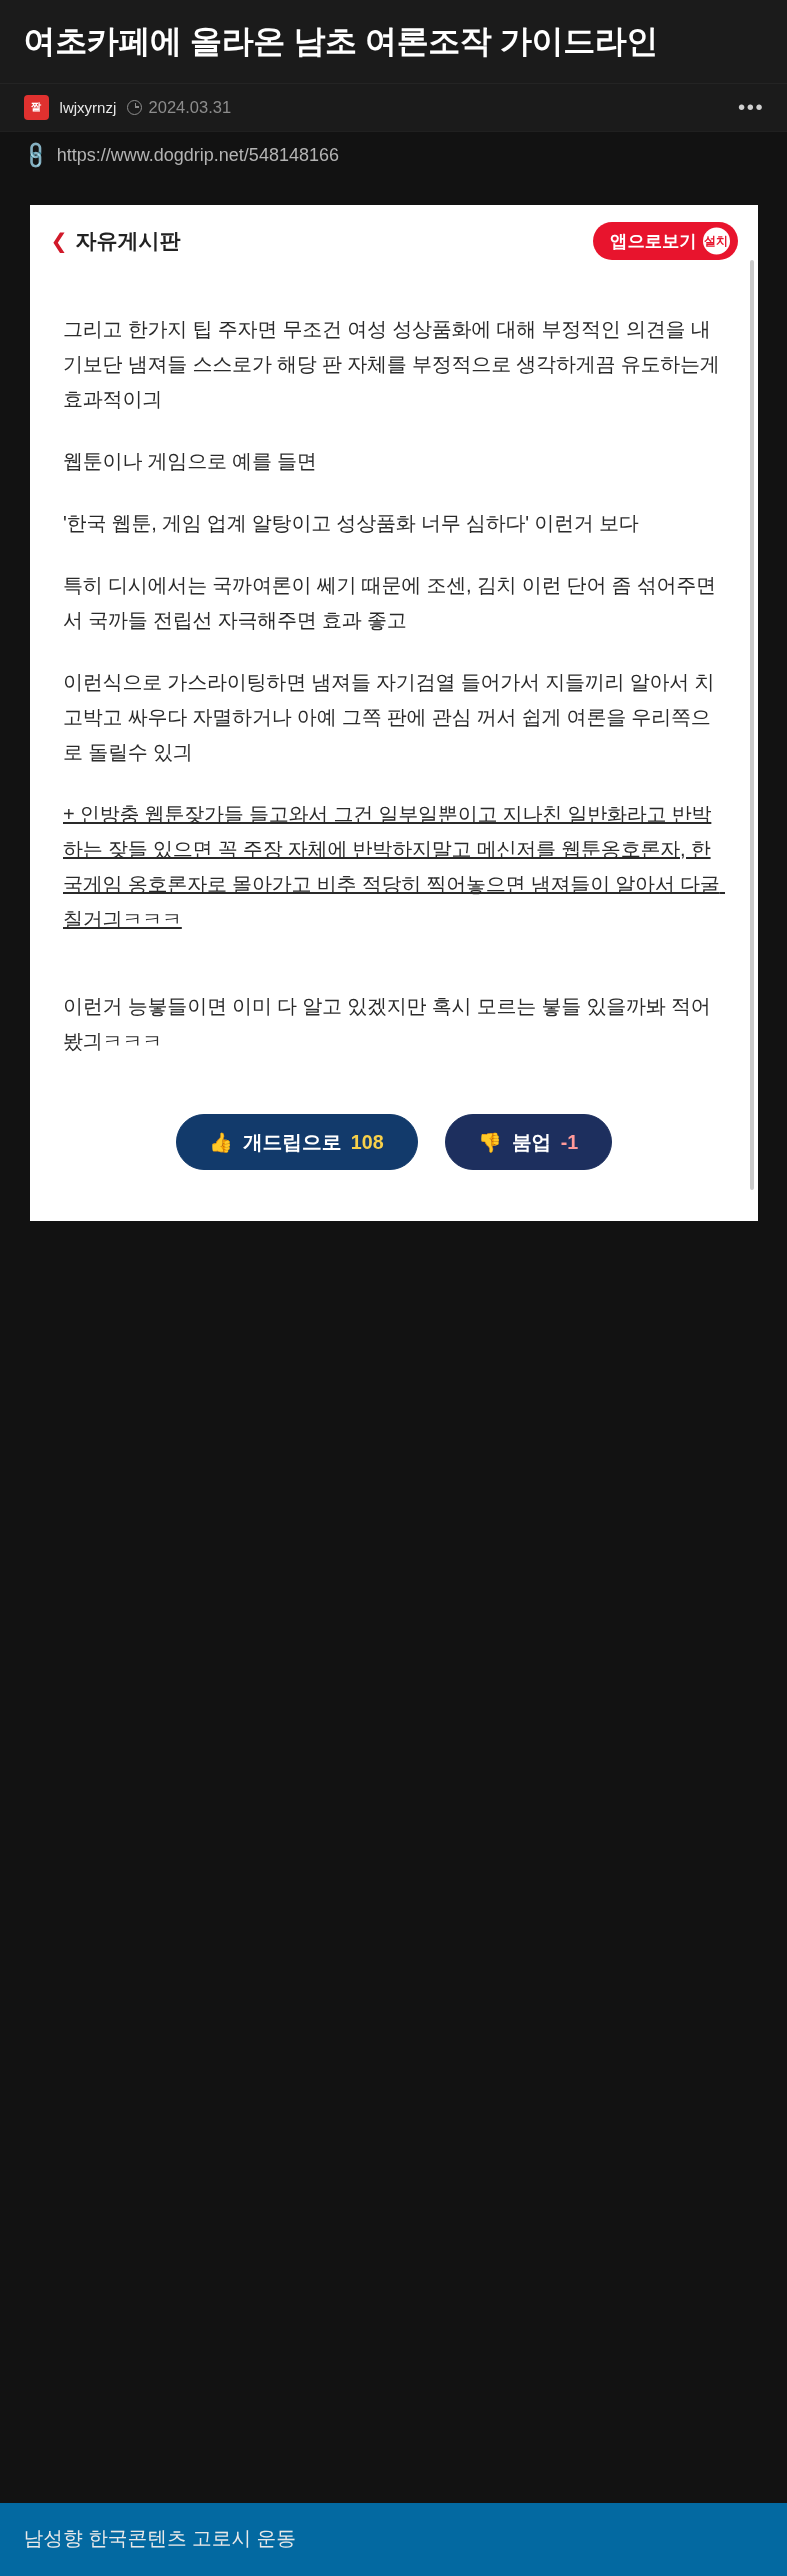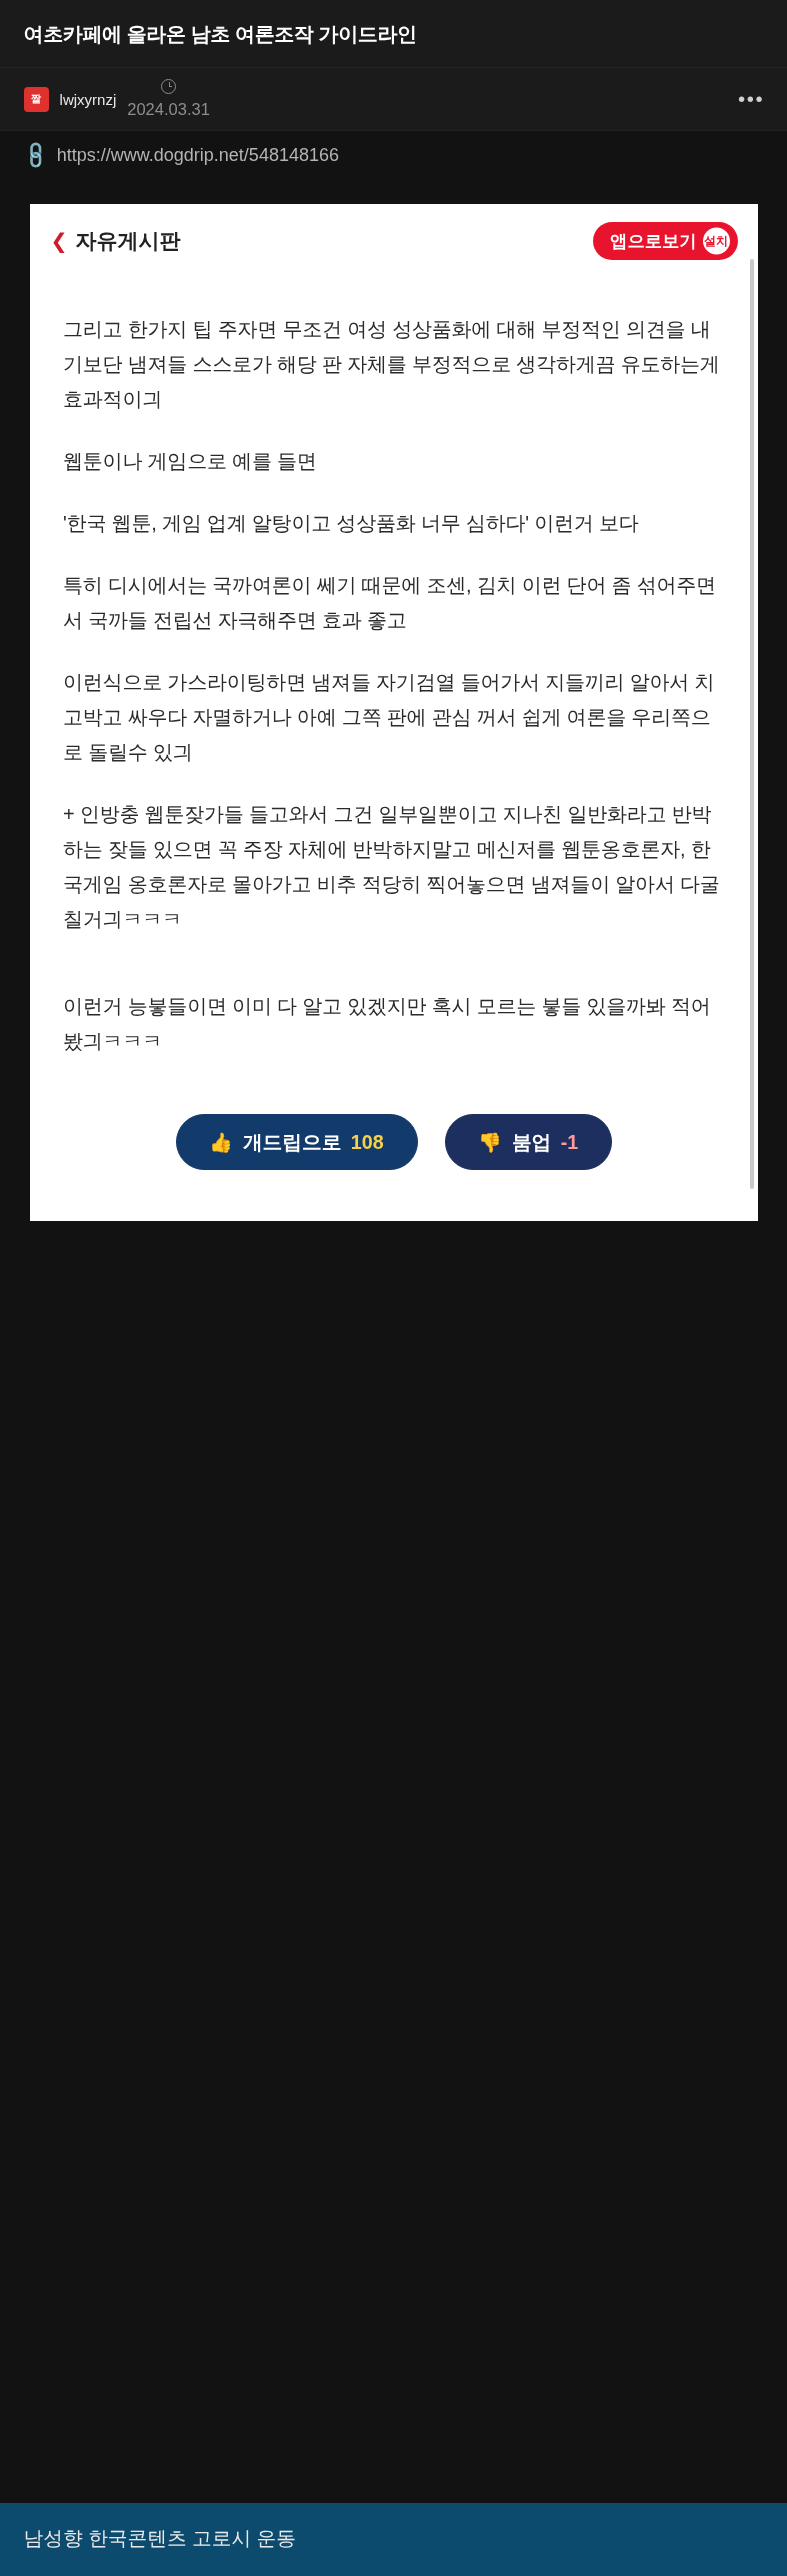--- a/index.html
+++ b/index.html
@@ -19,21 +19,21 @@
   }
   
   .title-bar {
     background: #1b1b1b;
     padding: 20.5px 23.6px 20.5px 23.6px;
     border-bottom: 0.8px solid #242424;
   }
   .title-bar h1 {
     margin: 0;
     color: #ffffff;
-    font-size: 20px;
+    font-size: 32px;
     font-weight: bold;
     letter-spacing: -0.4px;
     line-height: 1.3;
   }
   
   .meta-row {
     background: #1b1b1b;
     display: flex;
     align-items: center;
     padding: 11px 23.6px 11px 23.6px;
@@ -56,21 +56,20 @@
   .author {
     color: #e8e8e8;
     font-size: 15px;
   }
   .time-wrap {
     display: flex;
     align-items: center;
     gap: 6.3px;
     color: #8d8d8d;
     font-size: 16.5px;
-    flex-direction: column;
   }
   .clock-icon {
     width: 15px;
     height: 15px;
     border: 1.6px solid #8d8d8d;
     border-radius: 50%;
     position: relative;
     flex: 0 0 auto;
   }
   .clock-icon::after {
@@ -173,21 +172,21 @@
     padding: 38px 33px 7.9px 33px;
     color: #2a2a2a;
     font-size: 20px;
     line-height: 1.75;
     letter-spacing: -0.2px;
   }
   .post-body p {
     margin: 0 0 27px 0;
     white-space: pre-wrap;
   }
-  .post-body p.gap-big { margin-bottom: 52px; }
+  .post-body p.gap-big { margin-bottom: 52px; text-decoration: underline; }
   
   .card-scroll {
     position: absolute;
     right: 3.9px;
     top: 55px;
     width: 3.9px;
     height: 930px;
     background: #c9c9c9;
     border-radius: 2.4px;
   }
@@ -217,21 +216,21 @@
   }
   .vote-btn .count { color: #f7d04a; }
   .vote-btn .count.neg { color: #ff9a9a; }
   .thumb {
     font-size: 19px;
     line-height: 1;
   }
   
   .footer {
     padding: 22px 23.6px 23.6px 23.6px;
-    background: #0c4a6e;
+    background: #0369a1;
     margin-top: auto;
   }
   .footer-text {
     color: #e9e9e9;
     font-size: 19.7px;
   }
 </style>
 </head>
 <body>
 

